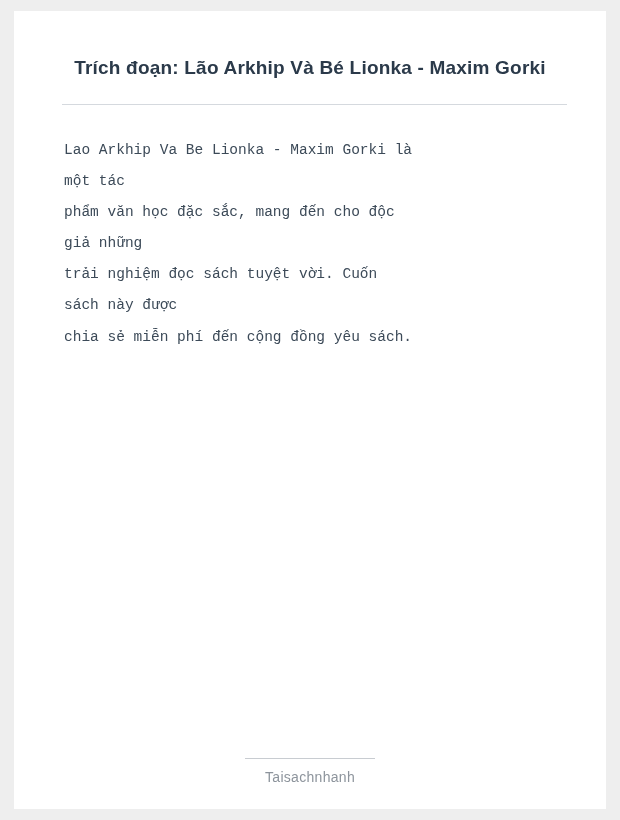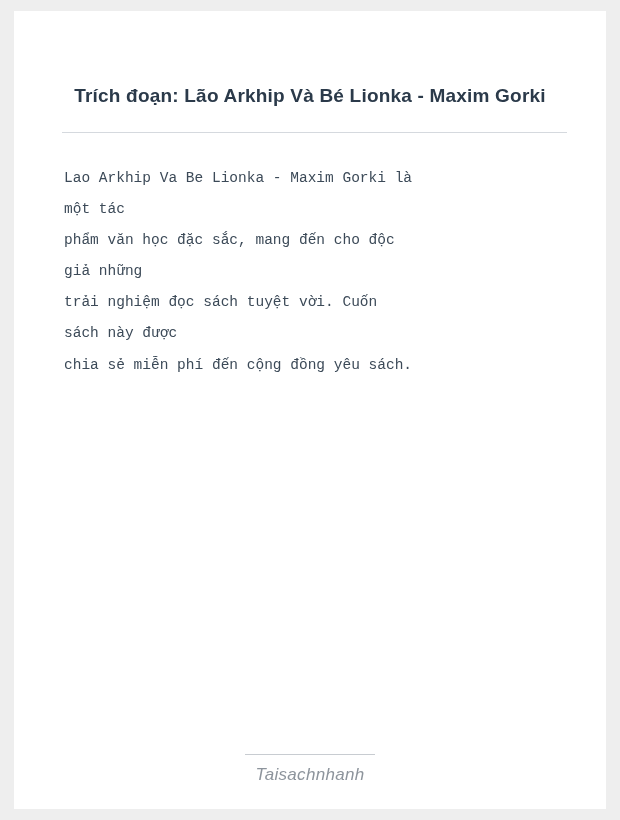--- a/index.html
+++ b/index.html
@@ -16,21 +16,21 @@
   .page {
     position: absolute;
     left: 14px;
     top: 11px;
     width: 592px;
     height: 798px;
     background: #ffffff;
     box-sizing: border-box;
   }
   .title-block {
-    padding: 72px 48px 0 48px;
+    padding: 44px 48px 0 48px;
     text-align: center;
   }
   .doc-title {
     font-size: 19px;
     font-weight: bold;
     color: #2b3a4a;
     letter-spacing: 0.2px;
     line-height: 1.4;
     margin: 0;
   }
@@ -59,24 +59,23 @@
     bottom: 24px;
     text-align: center;
   }
   .footer-rule {
     margin: 0 auto 10px auto;
     width: 130px;
     height: 1px;
     background: #c8ccd1;
   }
   .footer-text {
-    font-size: 17px;
+    font-size: 14px;
     color: #8d949c;
     letter-spacing: 0.3px;
-    font-style: italic;
   }
 </style>
 </head>
 <body>
 
 <div class="page">
 
   <div class="title-block">
     <h1 class="doc-title">Trích đoạn: Lão Arkhip Và Bé Lionka - Maxim Gorki</h1>
     <div class="title-rule"></div>

